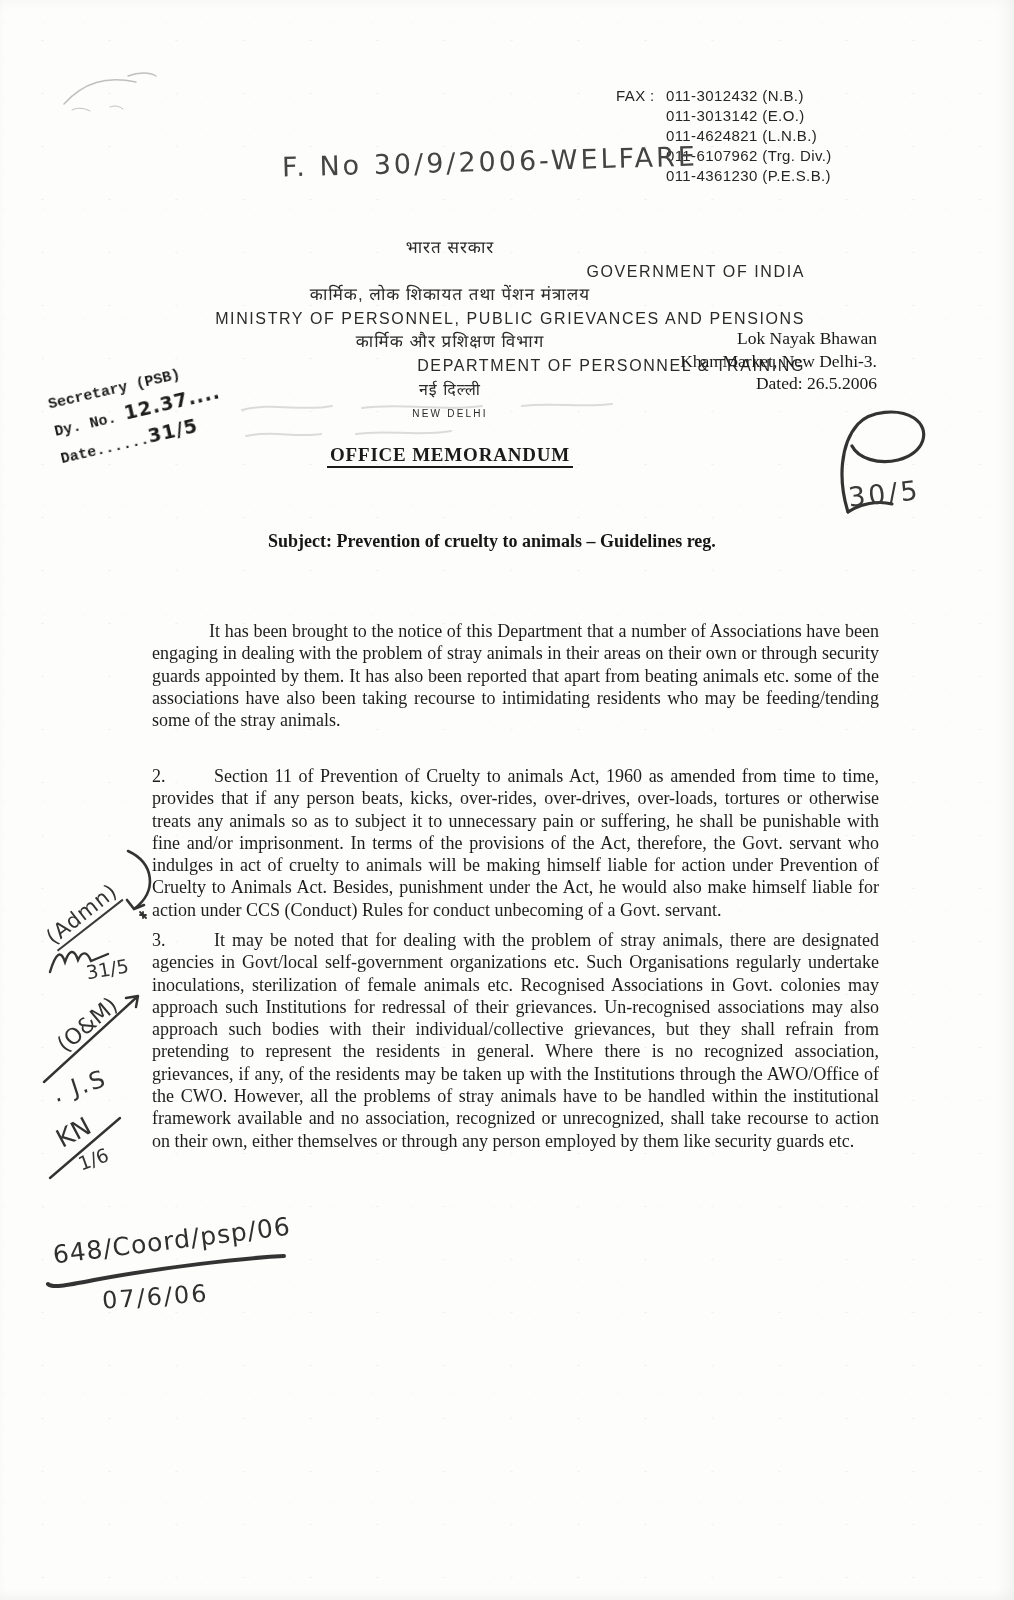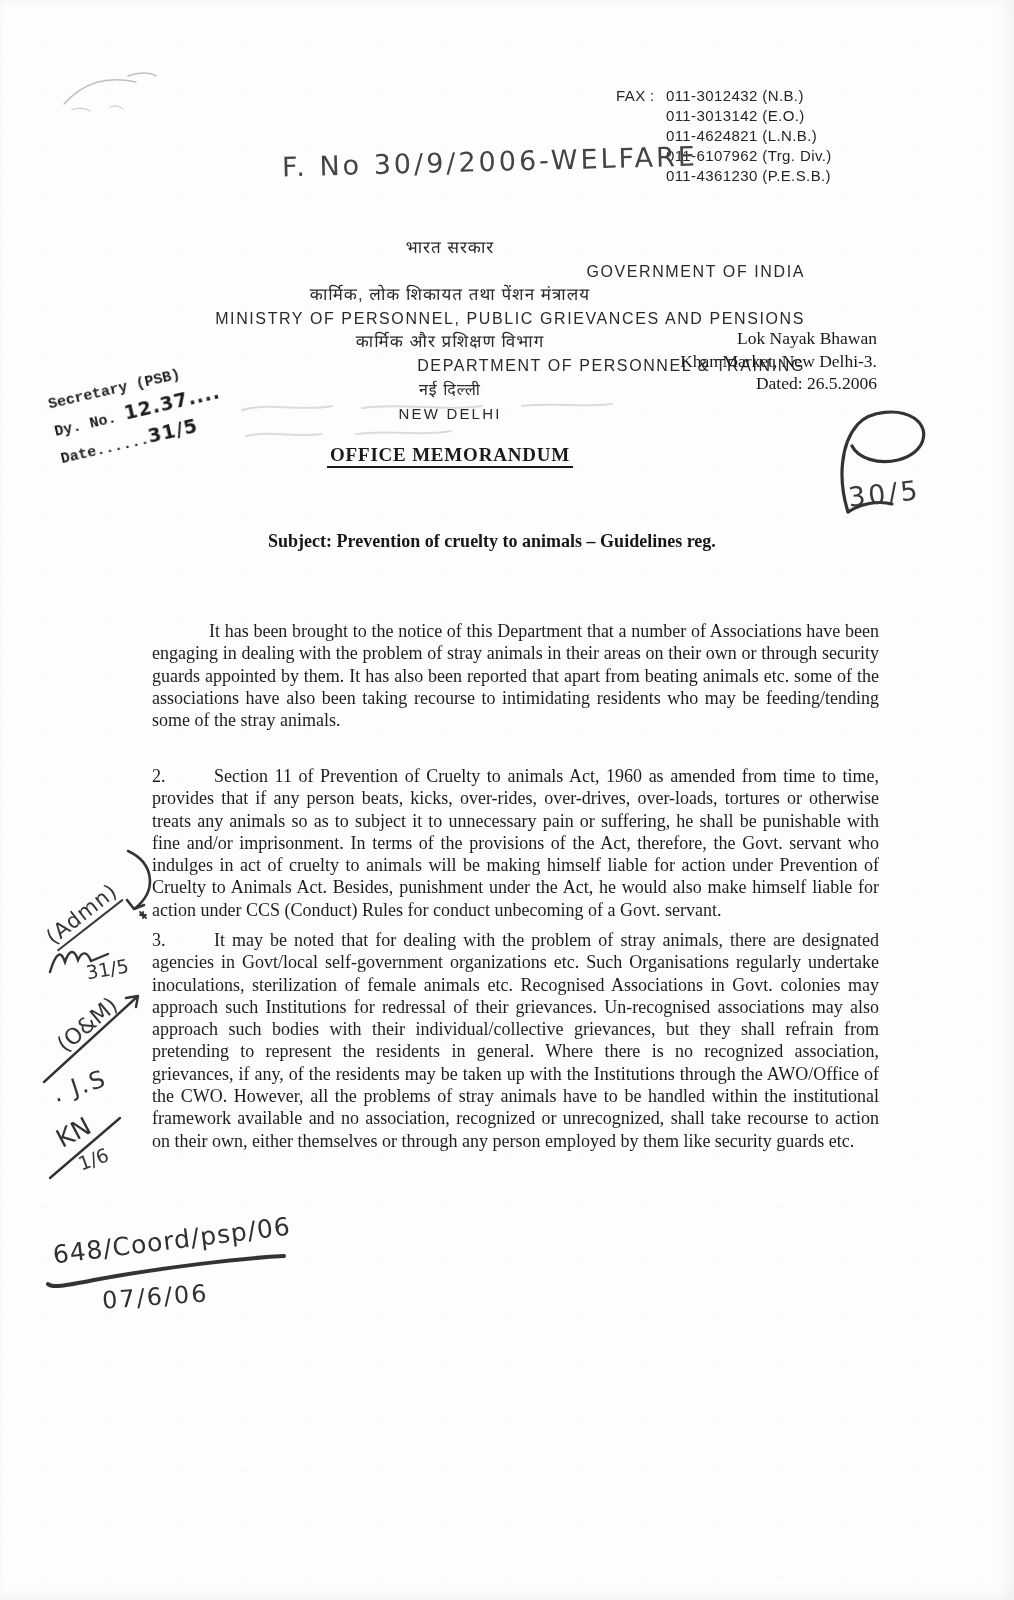--- a/index.html
+++ b/index.html
@@ -32,21 +32,21 @@
   .fileno { left:282px; top:146px; font-size:27px; letter-spacing:3px;
             transform:rotate(-1.5deg); color:#444; }
 
   
   .letterhead { left:95px; top:190px; width:710px; text-align:center;
                 font-family:"Liberation Sans", sans-serif; color:#2a2a2a;margin-top:46px; }
   .letterhead div { line-height:23.5px; }
   .lh-hi { font-size:17px; letter-spacing:1px; }
   .lh-en { font-size:16px; letter-spacing:1.6px;text-align:right; }
   .lh-city-hi { font-size:16px; letter-spacing:1px; margin-top:1px; }
-  .lh-city-en { font-size:15px; letter-spacing:2.2px; }
+  .lh-city-en { font-size:10px; letter-spacing:2.2px; }
 
   
   .address { left:615px; top:327px; width:262px; text-align:right;
              font-size:17.5px; line-height:22.5px; color:#191919; }
   .address div { white-space:nowrap; }
 
   
   .stamp { left:46px; top:394px; transform:rotate(-13deg); transform-origin:left top;
            font-family:"Liberation Mono", monospace; font-weight:bold;
            font-size:15px; line-height:24px; color:#1d1d1d; filter:blur(0.3px); white-space:nowrap; }

